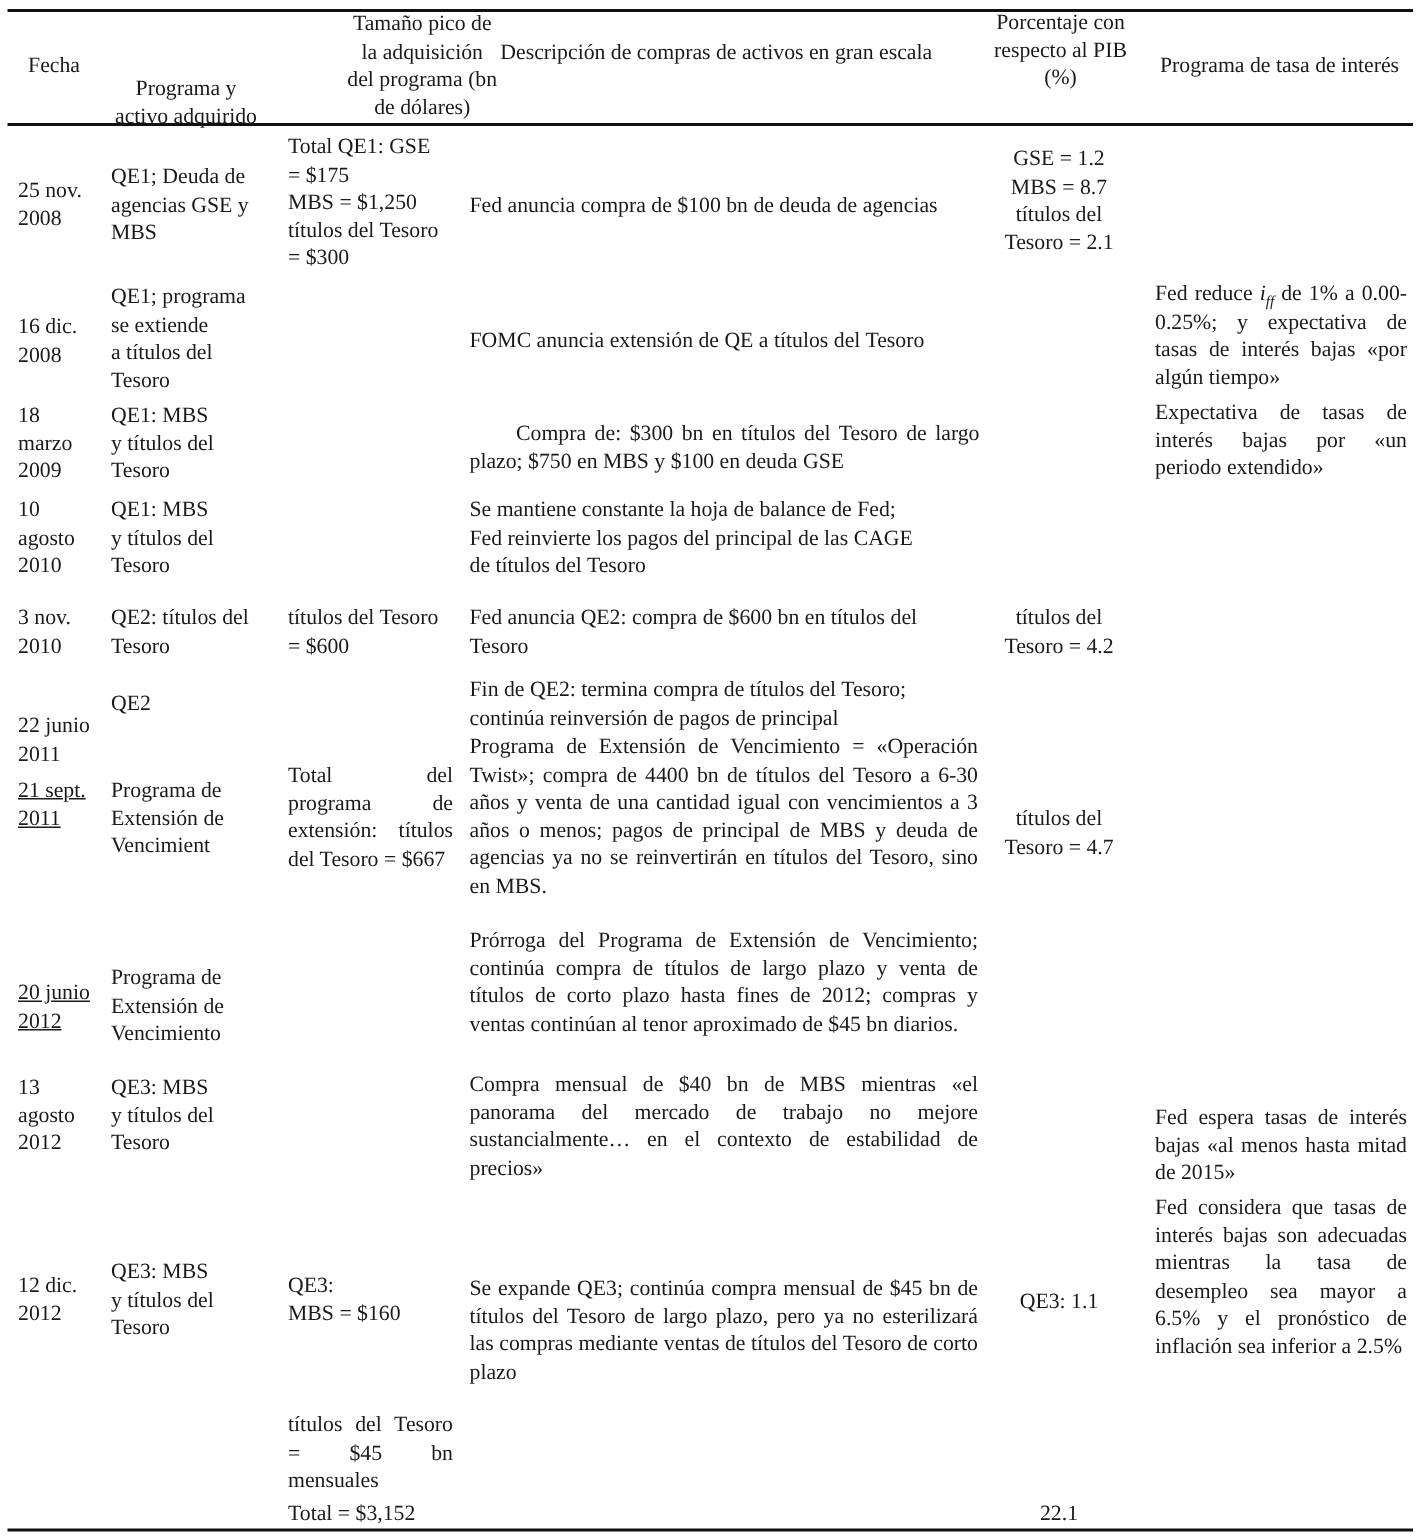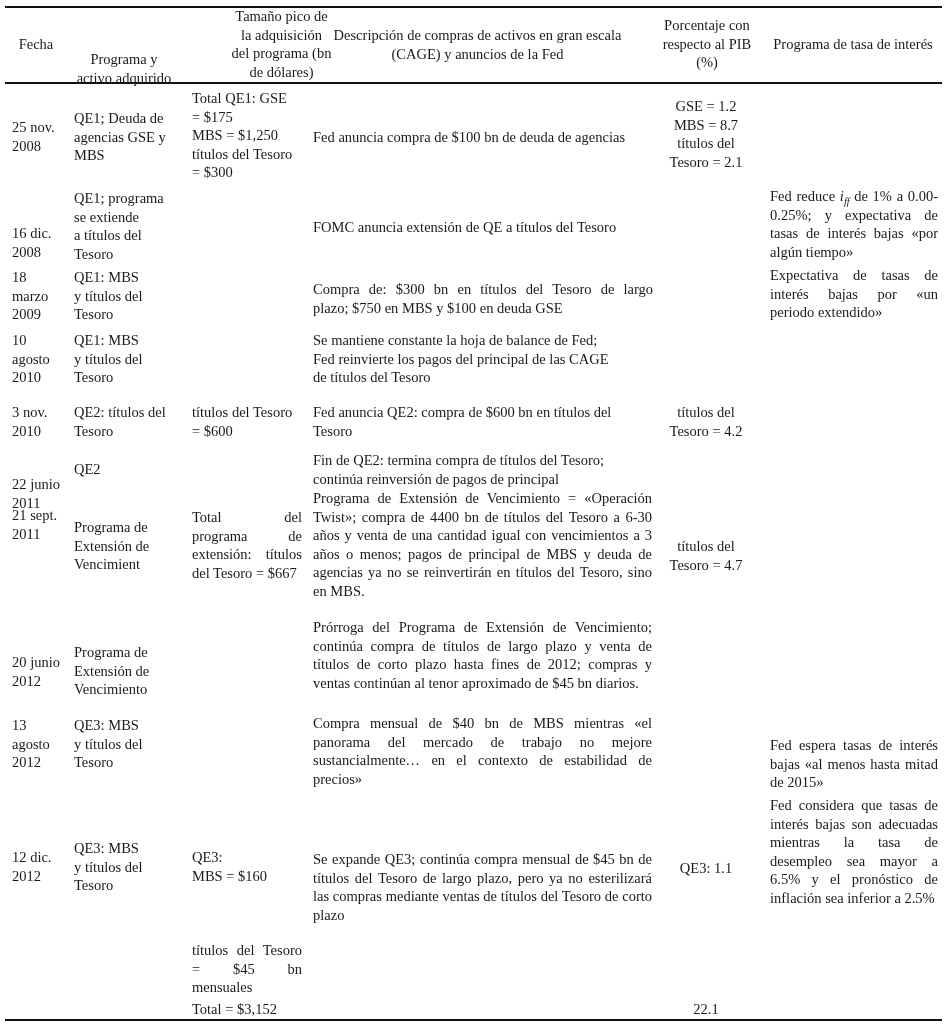--- a/index.html
+++ b/index.html
@@ -4,21 +4,21 @@
 <style>
   html,body{margin:0;padding:0;background:#ffffff;}
   body{width:947px;height:1025px;position:relative;overflow:hidden;
        font-family:"Liberation Serif","DejaVu Serif",serif;color:#1a1a1a;font-size:14.5px;line-height:18.5px;}
   .rule{position:absolute;left:5px;width:937px;height:2px;background:#111;}
   .c{position:absolute;}
   .hd{text-align:center;}
   .j{text-align:justify;text-align-last:left;}
   .ctr{text-align:center;}
   .ln{display:block;white-space:nowrap;}
-  .lnj{display:block;text-align:justify;text-align-last:justify;}
+  .lnj{display:block;text-align:justify;text-align-last:justify;margin-left:31px;}
   sub{font-size:10px;line-height:0;font-style:italic;}
   i{font-style:italic;}
 </style>
 </head>
 <body>
 
 <div class="rule" style="top:6px;"></div>
 <div class="rule" style="top:82px;"></div>
 <div class="rule" style="top:1019px;"></div>
 
@@ -31,23 +31,22 @@
     <span class="ln">activo adquirido</span>
   </div>
   <div class="c hd" style="left:188px;top:7px;width:115px;margin-left:36px;">
     <span class="ln">Tamaño pico de</span>
     <span class="ln">la adquisición</span>
     <span class="ln">del programa (bn</span>
     <span class="ln">de dólares)</span>
   </div>
   <div class="c hd" style="left:305px;top:26px;width:345px;">
     <span class="ln">Descripción de compras de activos en gran escala</span>
-    <span class="ln">(CAGE) y  anuncios de la Fed</span>
-  </div>
-  <div class="c hd" style="left:652px;top:16px;width:110px;text-align:center;">
+  </div>
+  <div class="c hd" style="left:652px;top:6px;width:110px;text-align:center;">
     <span class="ln">Porcentaje con</span>
     <span class="ln">respecto al PIB</span>
     <span class="ln">(%)</span>
   </div>
   <div class="c hd" style="left:764px;top:35px;width:178px;">
     <span class="ln">Programa de tasa de interés</span>
   </div>
 </div>
 
 <div>
@@ -72,21 +71,21 @@
   </div>
   <div class="c ctr" style="left:655px;top:97px;width:102px;">
     <span class="ln">GSE = 1.2</span>
     <span class="ln">MBS = 8.7</span>
     <span class="ln">títulos del</span>
     <span class="ln">Tesoro = 2.1</span>
   </div>
 </div>
 
 <div>
-  <div class="c" style="left:12px;top:224px;width:55px;">
+  <div class="c" style="left:12px;top:209px;width:55px;">
     <span class="ln">16 dic.</span>
     <span class="ln">2008</span>
   </div>
   <div class="c" style="left:74px;top:189px;width:110px;">
     <span class="ln">QE1; programa</span>
     <span class="ln">se extiende</span>
     <span class="ln">a títulos del</span>
     <span class="ln">Tesoro</span>
   </div>
   <div class="c" style="left:313px;top:218px;width:340px;">
@@ -166,21 +165,21 @@
   <div class="c" style="left:74px;top:460px;width:110px;">
     <span class="ln">QE2</span>
   </div>
   <div class="c" style="left:313px;top:451px;width:340px;">
     <span class="ln">Fin de QE2: termina compra de títulos del Tesoro;</span>
     <span class="ln">continúa reinversión de pagos de principal</span>
   </div>
 </div>
 
 <div>
-  <div class="c" style="left:12px;top:506px;width:60px;">
+  <div class="c" style="left:12px;top:518px;width:60px;text-decoration:underline;">
     <span class="ln">21 sept.</span>
     <span class="ln">2011</span>
   </div>
   <div class="c" style="left:74px;top:518px;width:110px;">
     <span class="ln">Programa de</span>
     <span class="ln">Extensión de</span>
     <span class="ln">Vencimient</span>
   </div>
   <div class="c j" style="left:192px;top:508px;width:110px;">
     <span>Total del programa de extensión: títulos del Tesoro = $667</span>
@@ -188,21 +187,21 @@
   <div class="c j" style="left:313px;top:489px;width:339px;">
     <span>Programa de Extensión de Vencimiento = «Operación Twist»; compra de 4400 bn de títulos del Tesoro a 6-30 años y venta de una cantidad igual con vencimientos a 3 años o menos; pagos de principal de MBS y deuda de agencias ya no se reinvertirán en títulos del Tesoro, sino en MBS.</span>
   </div>
   <div class="c ctr" style="left:655px;top:537px;width:102px;">
     <span class="ln">títulos del</span>
     <span class="ln">Tesoro = 4.7</span>
   </div>
 </div>
 
 <div>
-  <div class="c" style="left:12px;top:653px;width:60px;">
+  <div class="c" style="left:12px;top:653px;width:60px;text-decoration:underline;">
     <span class="ln">20 junio</span>
     <span class="ln">2012</span>
   </div>
   <div class="c" style="left:74px;top:643px;width:110px;">
     <span class="ln">Programa de</span>
     <span class="ln">Extensión de</span>
     <span class="ln">Vencimiento</span>
   </div>
   <div class="c j" style="left:313px;top:618px;width:339px;">
     <span>Prórroga del Programa de Extensión de Vencimiento; continúa compra de títulos de largo plazo y venta de títulos de corto plazo hasta fines de 2012; compras y ventas continúan al tenor aproximado de $45 bn diarios.</span>

